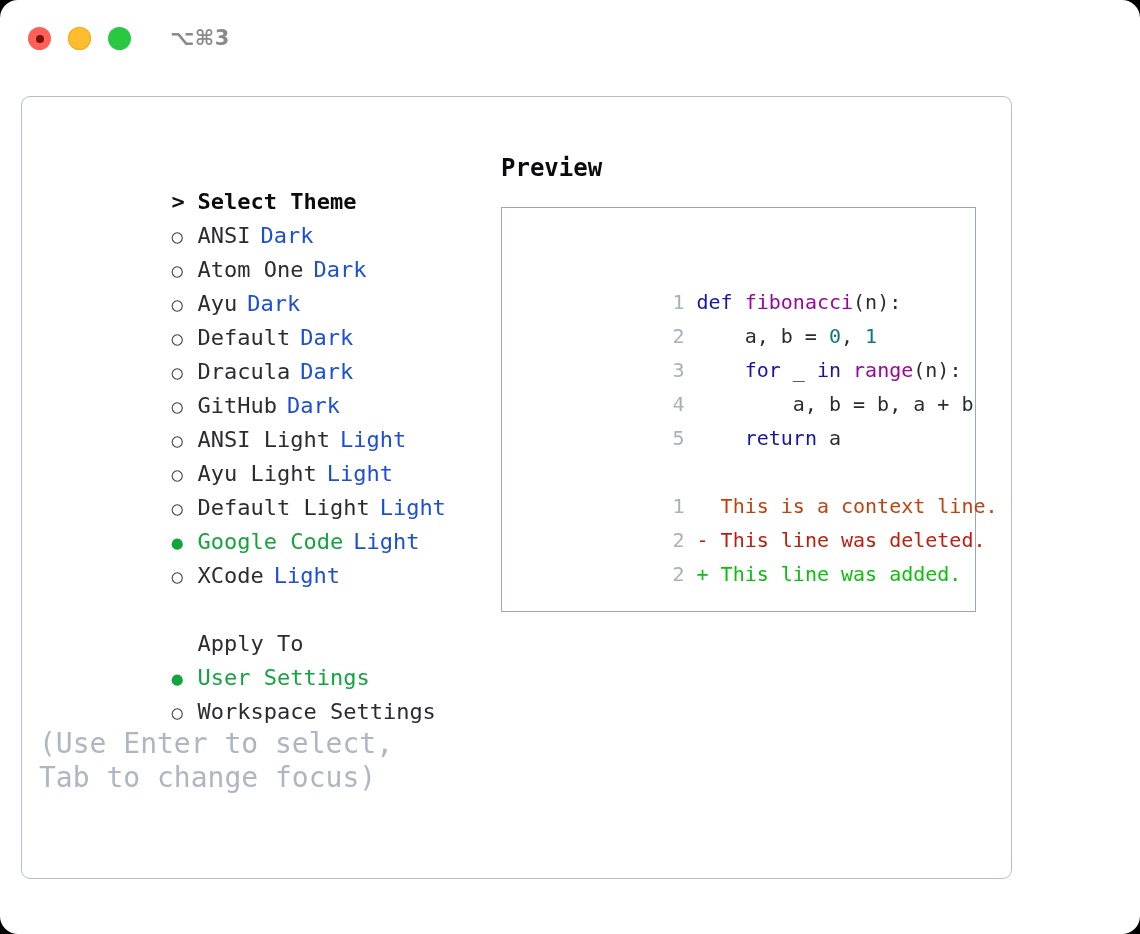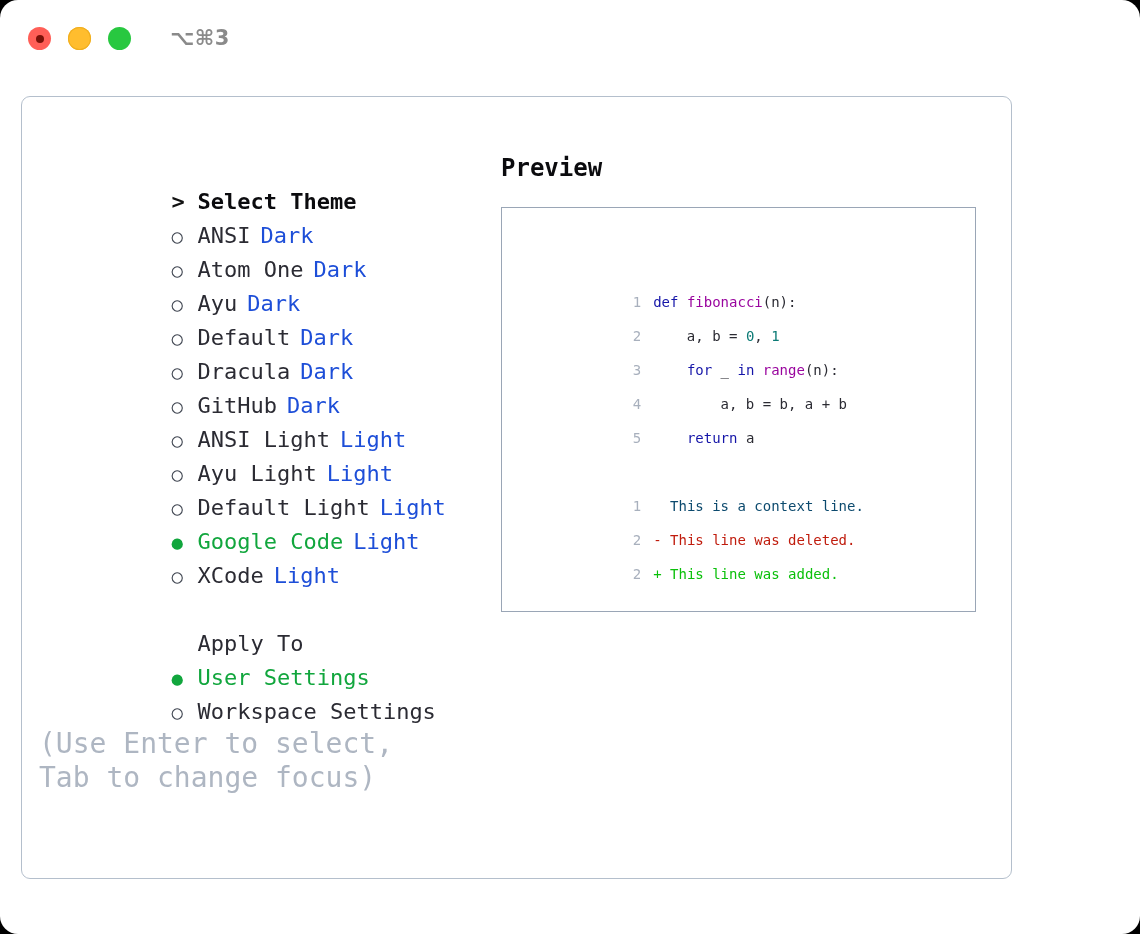--- a/index.html
+++ b/index.html
@@ -161,39 +161,39 @@
     height: 405px;
     box-sizing: border-box;
     border: 1.5px solid #9aa6b6;
     background: #ffffff;
     padding: 43px 0 0 0;
   }
 
   .code-line {
     height: 34px;
     line-height: 34px;
-    font-size: 14px;
+    font-size: 20px;
     white-space: pre;
     padding-left: 16px;
   }
   .code-line .ln {
     display: inline-block;
     width: 22px;
     text-align: right;
     color: #a8b0bd;
     margin-right: 12px;
   }
   .blank-line { height: 34px; }
 
   .tok-kw   { color: #1515a8; }
   .tok-fn   { color: #99059e; }
   .tok-num  { color: #0b7a75; }
   .tok-pl   { color: #2b2b33; }
 
-  .diff-ctx { color: #0c4a6e; }
+  .diff-ctx { color: #c2410c; }
   .diff-del { color: #c01c0d; }
   .diff-add { color: #0bc00b; }
 </style>
 </head>
 <body>
 
 <div class="window">
 
   <div class="titlebar">
     <div class="lights">

